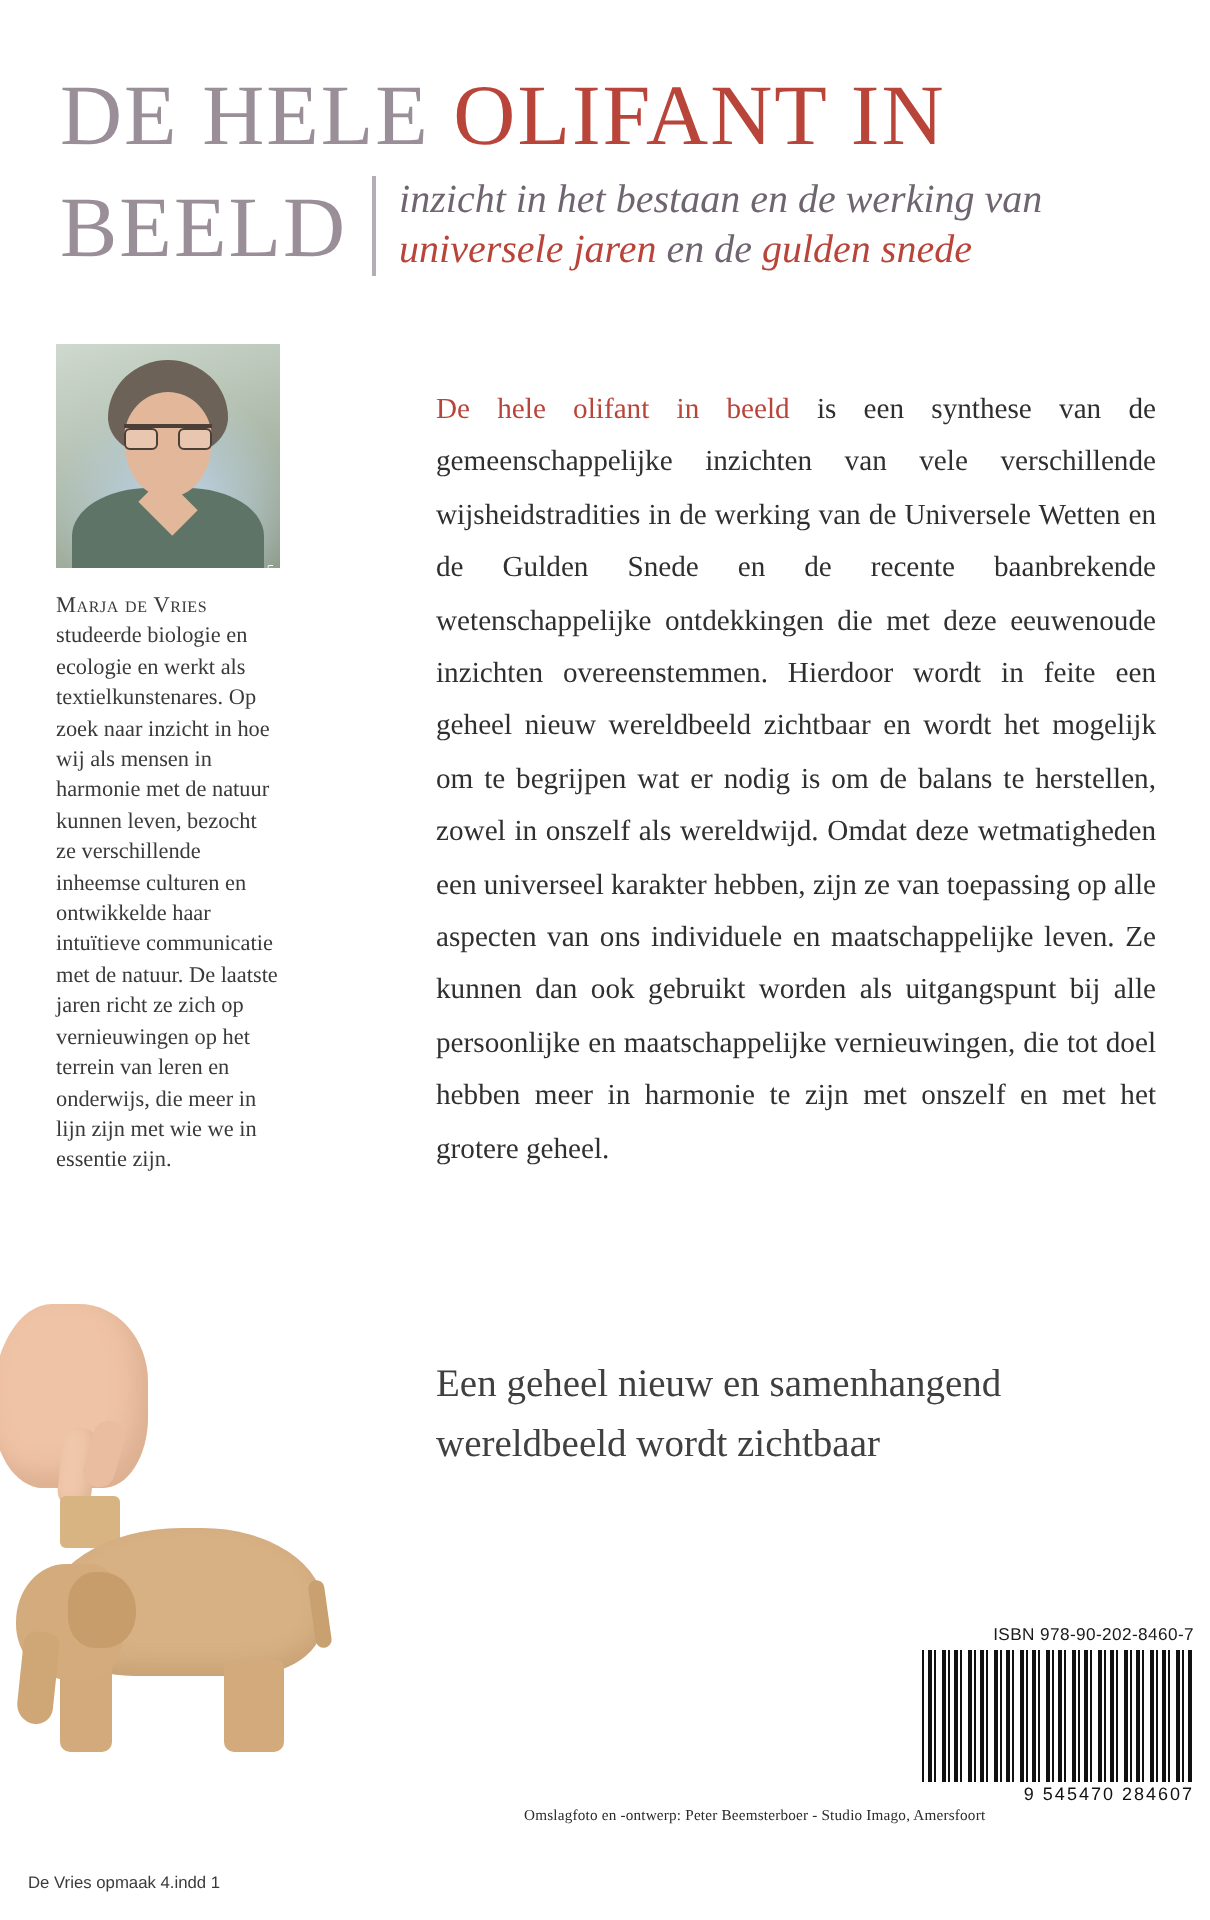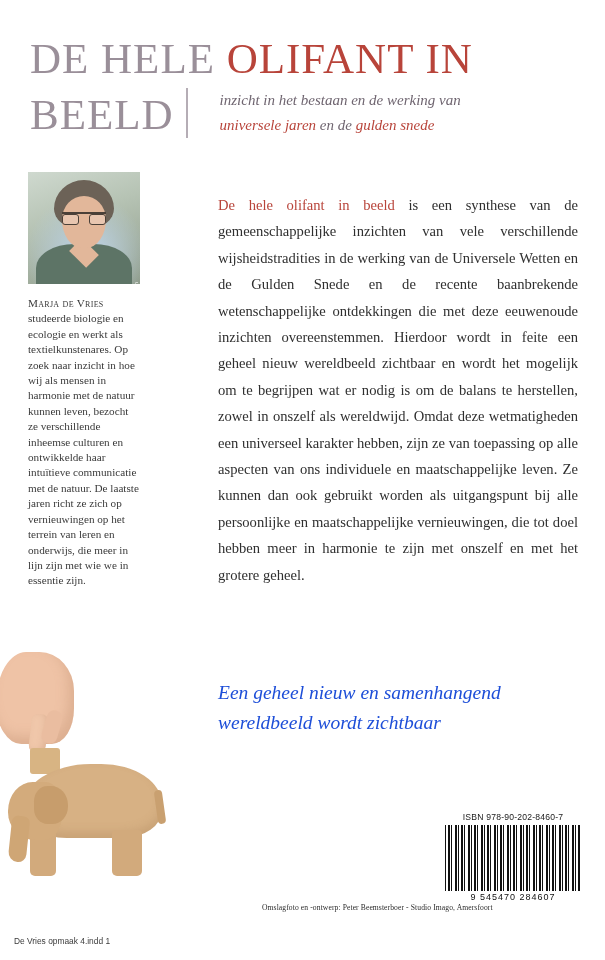--- a/index.html
+++ b/index.html
@@ -58,25 +58,24 @@
     padding-right: 12px;
   }
   .subtitle-wrap {
     border-left: 2px solid #b5adb5;
     padding-left: 12px;
     margin-top: 4px;
   }
   .subtitle-line {
     font-family: "Liberation Serif", serif;
     font-style: italic;
-    font-size: 15px;
+    font-size: 20px;
     line-height: 25px;
     color: #6f6570;
     white-space: nowrap;
-    margin-left: 20px;
   }
   .subtitle-red {
     color: #b8443a;
     font-style: italic;
   }
 
   
   .left-col {
     position: absolute;
     left: 28px;
@@ -187,24 +186,23 @@
   .main-text .lead {
     color: #b8443a;
   }
 
   .pull-quote {
     position: absolute;
     left: 218px;
     top: 678px;
     width: 360px;
     font-family: "Liberation Serif", serif;
-    font-style: italic;
     font-size: 19.5px;
     line-height: 30px;
-    color: #1d4ed8;
+    color: #404040;
   }
 
   
   .elephant-area {
     position: absolute;
     left: 0;
     bottom: 58px;
     width: 210px;
     height: 250px;
   }
@@ -304,24 +302,24 @@
     left: 148px; top: 30px;
     width: 8px; height: 34px;
     background: #c9a070;
     border-radius: 4px;
     transform: rotate(-8deg);
   }
 
   
   .isbn-box {
     position: absolute;
-    right: 24px;
+    right: 8px;
     bottom: 58px;
     width: 136px;
-    text-align: center;
+    text-align: right;
   }
   .isbn-text {
     font-family: "Liberation Sans", sans-serif;
     font-size: 8.6px;
     color: #1a1a1a;
     margin-bottom: 3px;
     letter-spacing: 0.2px;
   }
   .barcode {
     width: 136px;

